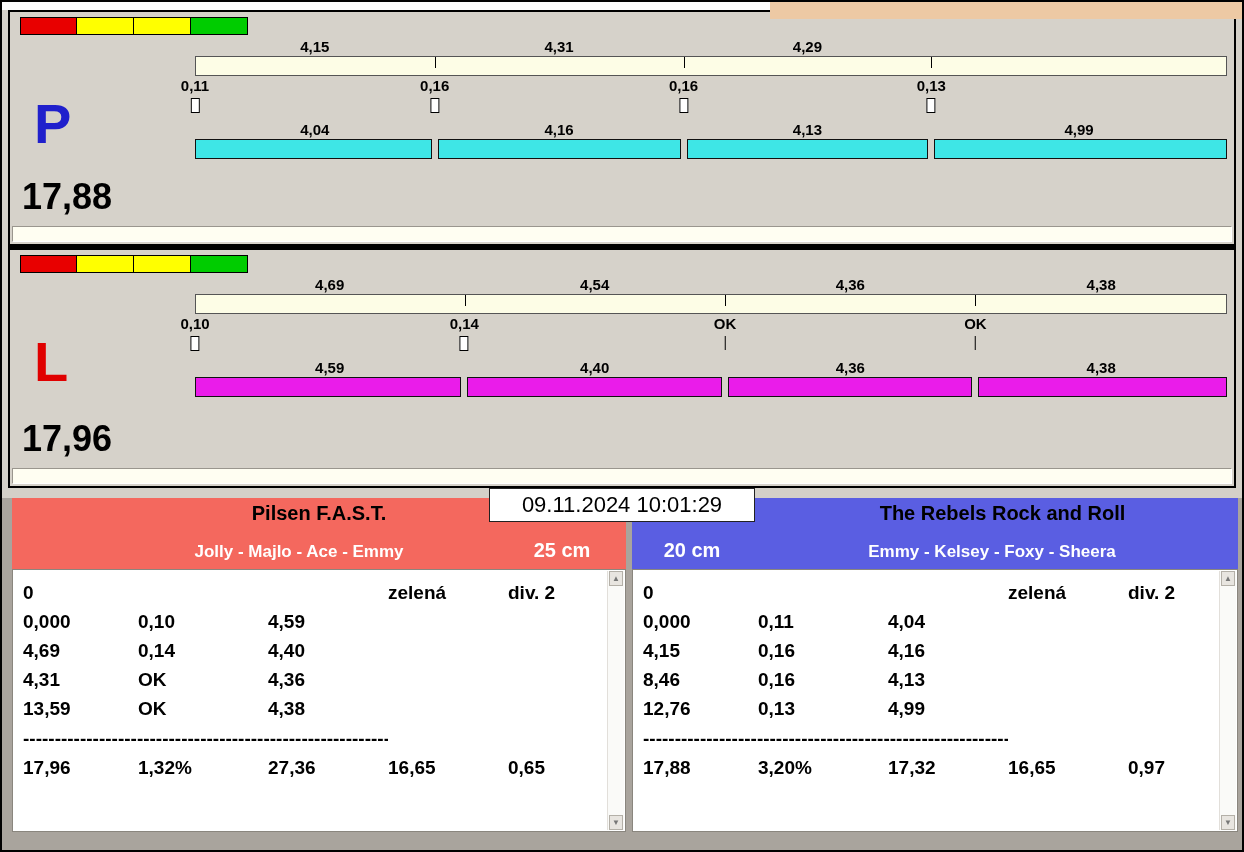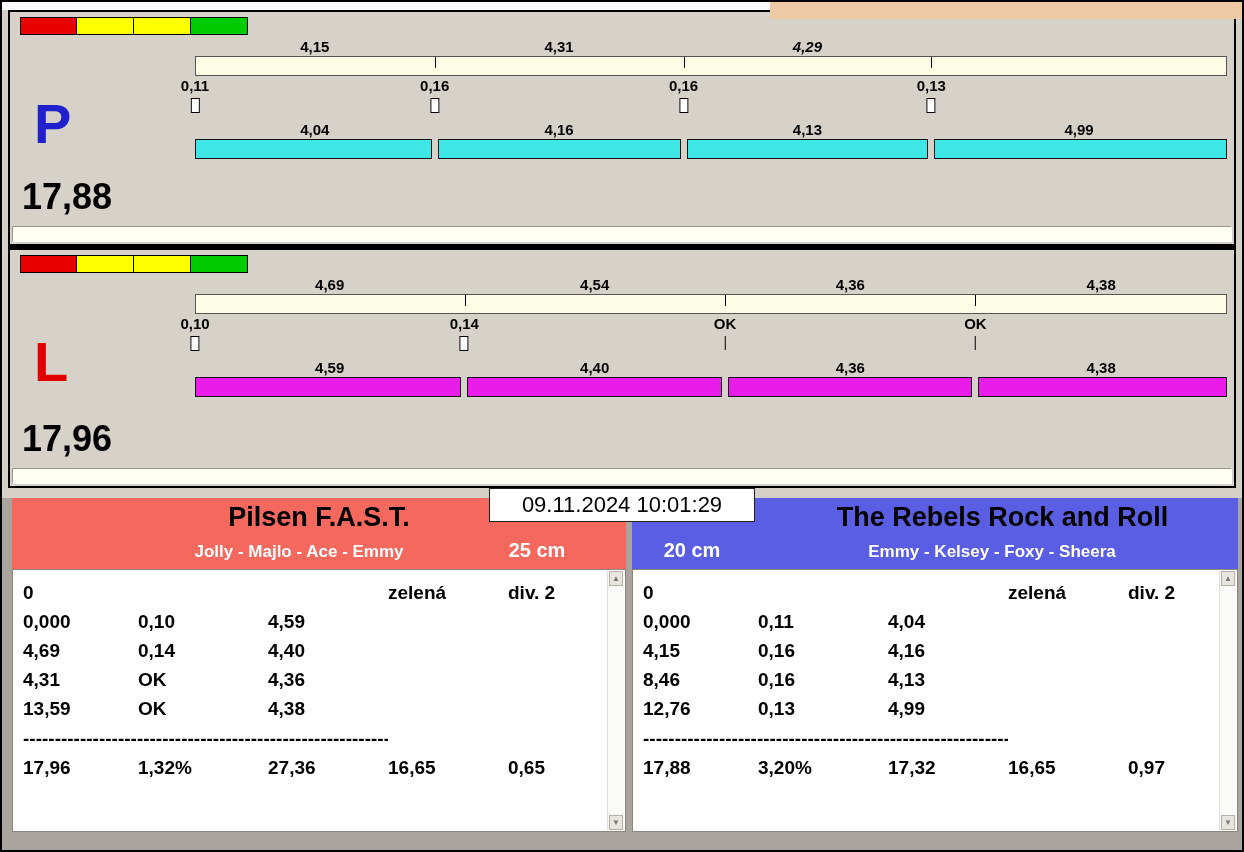--- a/index.html
+++ b/index.html
@@ -51,27 +51,27 @@
                   border:1px solid #9a968e; border-bottom-color:#fff; border-right-color:#fff; }
 
   .bottom { position:relative; height:362px; background:#a9a49d; }
   .bottom-lightstrip { position:absolute; top:0; left:0; right:0; height:10px; background:#d4d0c8; }
 
   .team { position:absolute; top:10px; height:334px; }
   .team.left  { left:10px;  width:614px; }
   .team.right { left:630px; width:606px; }
 
   .thead { position:relative; height:71px; }
-  .tname { position:absolute; top:4px; left:0; right:0; text-align:center; font-size:27px; font-weight:bold; color:#000; }
+  .tname { position:absolute; top:4px; left:0; right:0; text-align:center; font-size:20px; font-weight:bold; color:#000; }
   .team.right .tname { padding-left:135px; }
   .tdogs { position:absolute; top:44px; font-size:17px; font-weight:bold; color:#fff; text-align:center; }
   .team.left  .tdogs { left:0;    width:540px;padding-left:34px; }
   .team.right .tdogs { left:120px; width:480px; }
   .tcm { position:absolute; top:41px; width:90px; text-align:center; font-size:20px; font-weight:bold; color:#fff; }
-  .team.left  .tcm { left:480px; }
+  .team.left  .tcm { left:505px; }
   .team.right .tcm { left:15px; }
 
   .ttable { position:absolute; top:71px; left:0; right:0; bottom:0; background:#fff; border:1px solid #8a867e; }
   .rows { padding:8px 30px 0 10px; font-size:19px; font-weight:bold; color:#000; }
   .trow { display:grid; grid-template-columns:115px 130px 120px 120px 1fr; height:29px; line-height:29px; }
   .trow.divider { display:block; height:28px; line-height:28px; margin-top:2px; }
   .trow.divider .tcell { display:block; width:365px; overflow:hidden; white-space:nowrap; }
 
   .sbar { position:absolute; top:1px; bottom:1px; right:1px; width:17px; background:#fafaf8; border-left:1px solid #e2dfda; }
   .sbtn { position:absolute; left:1px; width:14px; height:15px; background:#e8e5e0; border:1px solid #b4b0a8;
@@ -99,21 +99,21 @@
         <span class="light" style="background-color: rgb(255, 255, 0);"></span>
         <span class="light" style="background-color: rgb(255, 255, 0);"></span>
         <span class="light" style="background-color: rgb(0, 204, 0);"></span>
       </div>
       <div class="lane-letter" style="color: rgb(32, 32, 204);">P</div>
 
       <div class="chart">
         <div class="row lbl-row">
           <span class="seg" style="width: 23.2233%;">4,15</span>
           <span class="seg" style="width: 24.1186%;">4,31</span>
-          <span class="seg" style="width: 24.0067%; font-style: italic;">4,29</span>
+          <span class="seg" style="width: 24.0067%;">4,29</span>
         </div>
         <div class="row cream">
           <span class="cream-seg" style="width: 23.2233%;"></span>
           <span class="cream-seg" style="width: 24.1186%;"></span>
           <span class="cream-seg" style="width: 24.0067%;"></span>
           <span class="cream-seg" style="width: 28.6514%;"></span>
         </div>
         <div class="changes">
           <div class="change" style="left: 0%;">
             <span>0,11</span>

